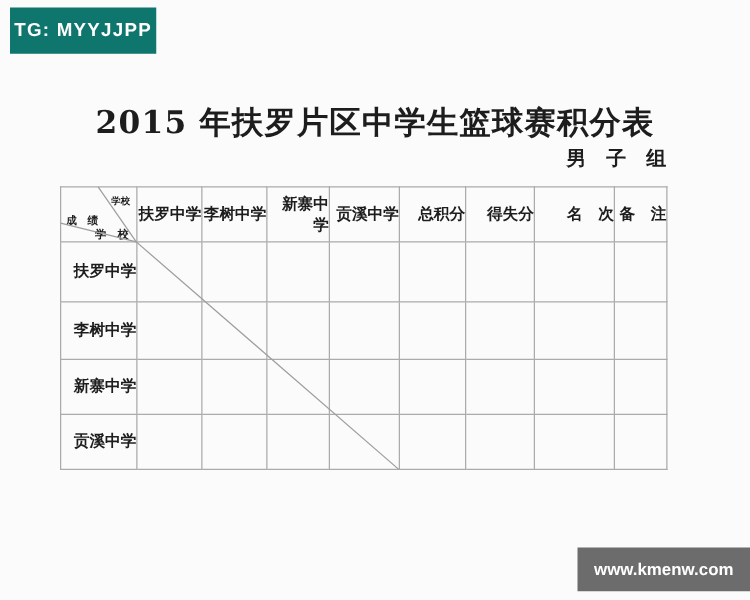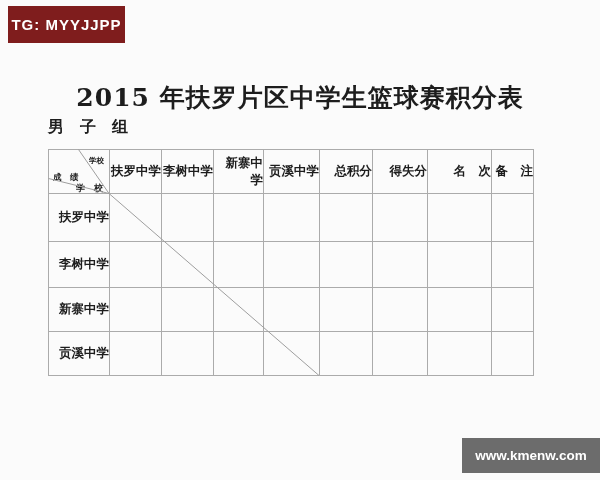--- a/index.html
+++ b/index.html
@@ -16,21 +16,21 @@
     height: 480px;
     font-family: "DejaVu Serif", "Liberation Serif", serif;
     color: #1d1d1d;
   }
   .badge {
     position: absolute;
     left: 8px;
     top: 6px;
     width: 117px;
     height: 37px;
-    background: #7f1d1d;
+    background: #0f766e;
     color: #ffffff;
     font-family: "Liberation Sans", "DejaVu Sans", sans-serif;
     font-weight: bold;
     font-size: 15px;
     letter-spacing: 1px;
     display: flex;
     align-items: center;
     justify-content: center;
   }
   .title {
@@ -43,21 +43,21 @@
     font-weight: bold;
     line-height: 32px;
     letter-spacing: 1px;
     white-space: nowrap;
   }
   .subtitle {
     position: absolute;
     left: 48px;
     top: 117px;
     width: 485px;
-    text-align: left;
+    text-align: right;
     font-size: 16px;
     font-weight: bold;
     line-height: 20px;
   }
   .tablewrap {
     position: absolute;
     left: 48px;
     top: 149px;
     width: 485px;
     height: 227px;

